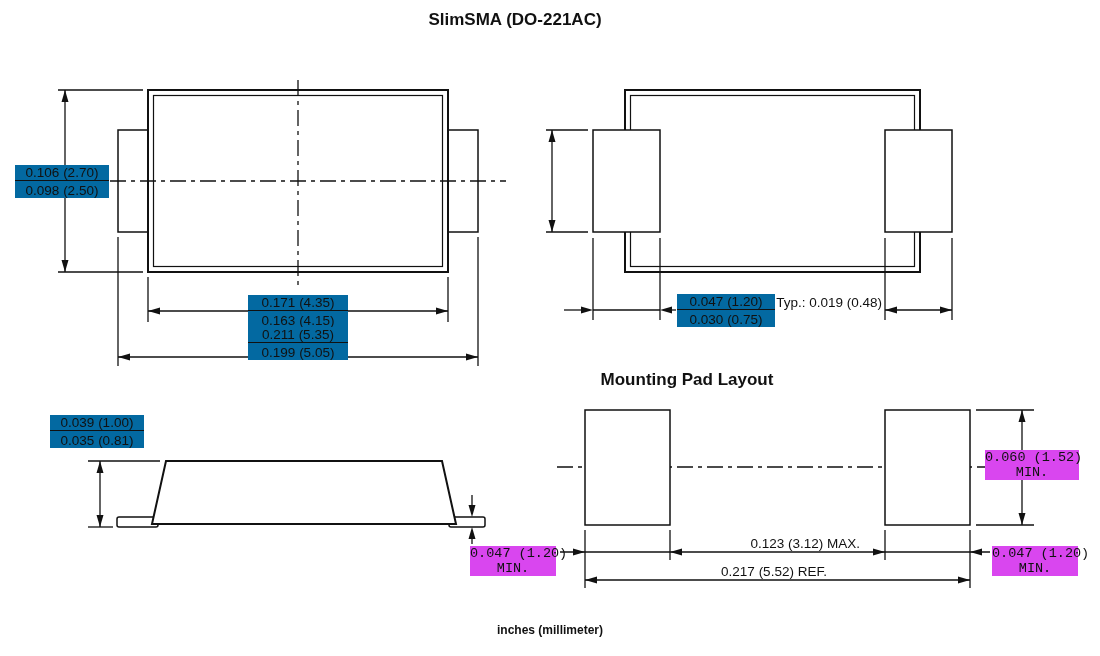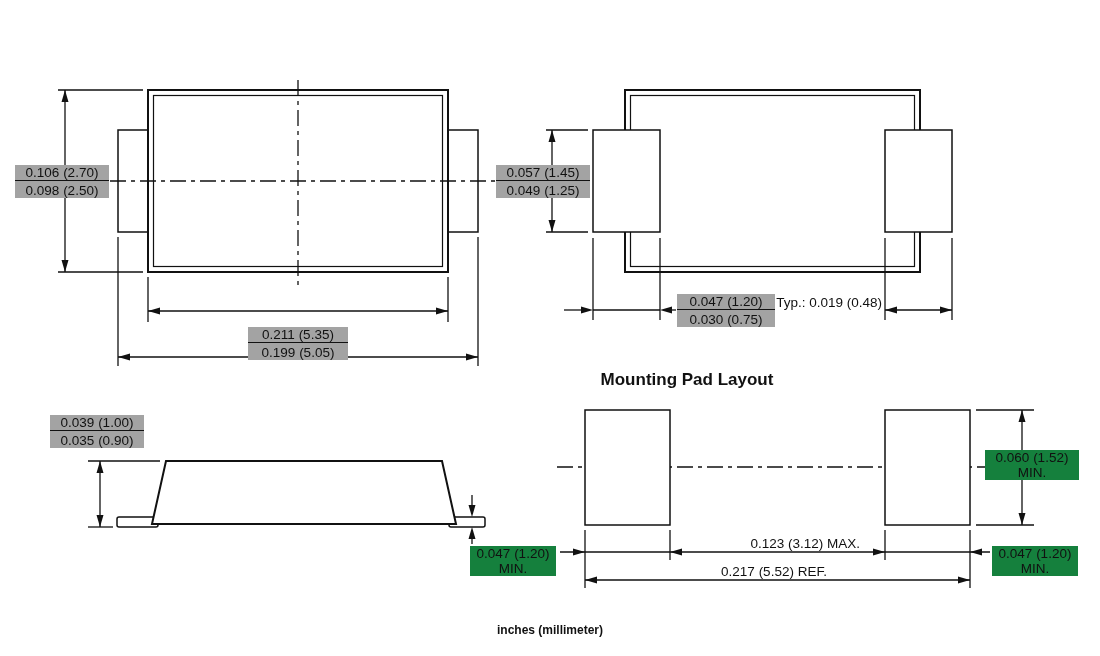--- a/index.html
+++ b/index.html
@@ -5,25 +5,25 @@
   * { margin:0; padding:0; box-sizing:border-box; }
   html,body { background:#fff; }
   #page {
     position:relative; width:1100px; height:656px; background:#fff;
     font-family:"Liberation Sans","DejaVu Sans",sans-serif; color:#111;
     overflow:hidden;
   }
   #lines { position:absolute; left:0; top:0; }
   .lbl { position:absolute; font-size:13.5px; line-height:17px; text-align:center; white-space:nowrap; color:#111; }
   
-  .ds { background:#a3a3a3; }
+  .ds { background:#0369a1; }
   .ds .top { height:16px; line-height:15px; border-bottom:1.6px solid #111; padding:0 2px 1px; }
   .ds .bot { height:17px; line-height:17px; padding:1px 2px 0; }
   
-  .dp { background:#15803d; }
+  .dp { background:#d946ef;font-family:Liberation Mono, monospace; }
   .dp div { height:15px; line-height:15px; }
   .single { height:15px; line-height:15px; }
   .bold-t { font-weight:bold; font-size:17px; line-height:20px; }
   .bold-f { font-weight:bold; font-size:12px; line-height:20px; }
 </style>
 </head>
 <body>
 
 <div id="page">
 
@@ -129,43 +129,44 @@
       <polygon points="670,552 682,548.5 682,555.5" fill="#111" stroke="none"></polygon>
       <polygon points="885,552 873,548.5 873,555.5" fill="#111" stroke="none"></polygon>
       <polygon points="970,552 982,548.5 982,555.5" fill="#111" stroke="none"></polygon>
 
       <path d="M585 580 H970"></path>
       <polygon points="585,580 597,576.5 597,583.5" fill="#111" stroke="none"></polygon>
       <polygon points="970,580 958,576.5 958,583.5" fill="#111" stroke="none"></polygon>
     </g>
   </svg>
 
+  <div class="lbl bold-t" style="left:380px; top:10px; width:270px;">SlimSMA (DO-221AC)</div>
 
   <div class="lbl ds" style="left:15px; top:165px; width:94px;">
     <div class="top">0.106 (2.70)</div>
     <div class="bot">0.098 (2.50)</div>
+  </div>
+  <div class="lbl ds" style="left:248px; top:295px; width:100px;">
+    <div class="top">0.171 (4.35)</div>
+    <div class="bot">0.163 (4.15)</div>
   </div>
   <div class="lbl ds" style="left:248px; top:327px; width:100px;">
     <div class="top">0.211 (5.35)</div>
     <div class="bot">0.199 (5.05)</div>
   </div>
 
-  <div class="lbl ds" style="left:496px; top:165px; width:94px;">
-    <div class="top">0.057 (1.45)</div>
-    <div class="bot">0.049 (1.25)</div>
-  </div>
   <div class="lbl ds" style="left:677px; top:294px; width:98px;">
     <div class="top">0.047 (1.20)</div>
     <div class="bot">0.030 (0.75)</div>
   </div>
   <div class="lbl single" style="left:772px; top:295px; width:110px;text-align:right;">Typ.: 0.019 (0.48)</div>
 
   <div class="lbl ds" style="left:50px; top:415px; width:94px;">
     <div class="top">0.039 (1.00)</div>
-    <div class="bot">0.035 (0.90)</div>
+    <div class="bot">0.035 (0.81)</div>
   </div>
 
   <div class="lbl bold-t" style="left:577px; top:370px; width:220px;">Mounting Pad Layout</div>
 
   <div class="lbl dp" style="left:470px; top:546px; width:86px;">
     <div>0.047 (1.20)</div>
     <div>MIN.</div>
   </div>
   <div class="lbl single" style="left:700px; top:536px; width:160px;text-align:right;">0.123 (3.12) MAX.</div>
   <div class="lbl single" style="left:694px; top:564px; width:160px;text-align:center;">0.217 (5.52) REF.</div>

